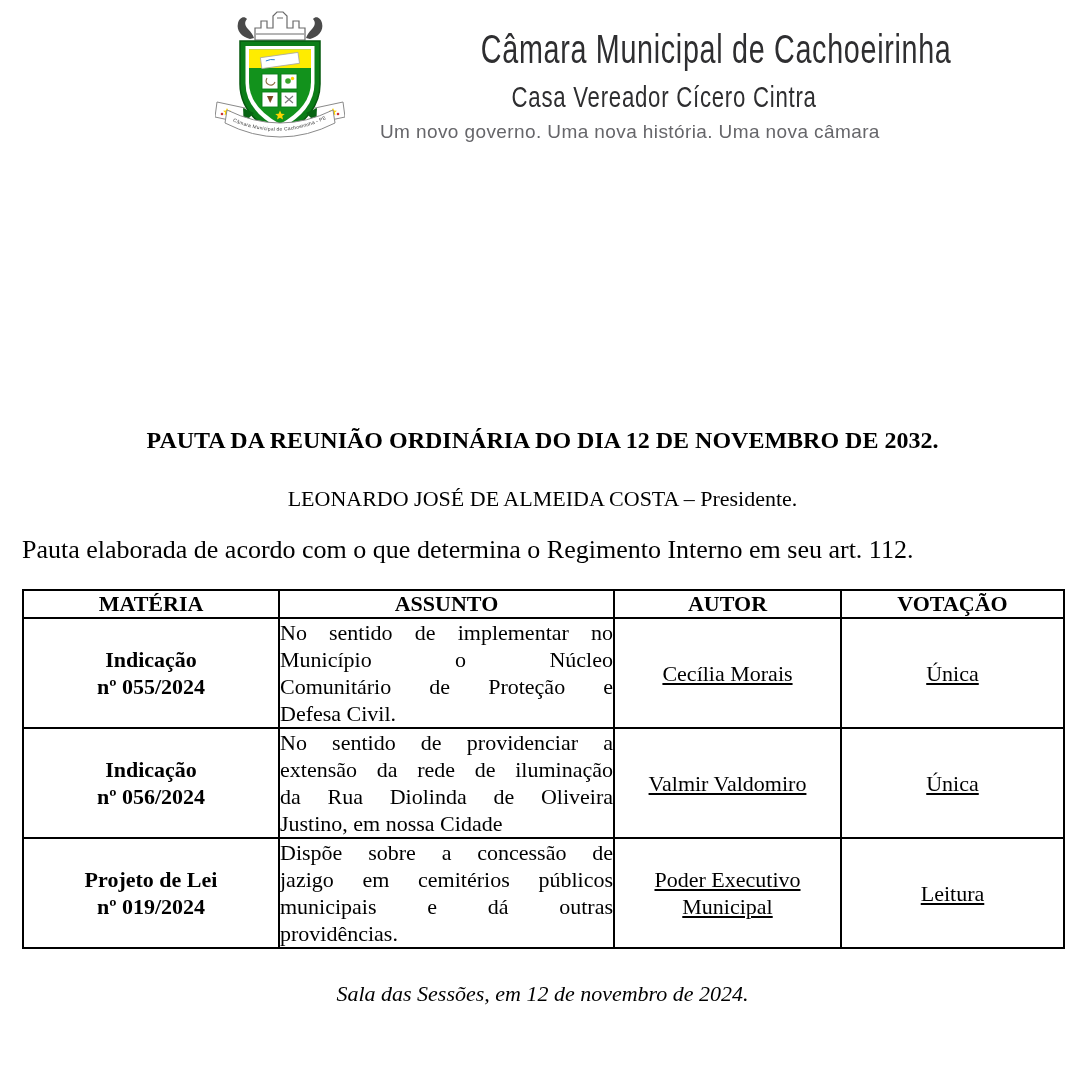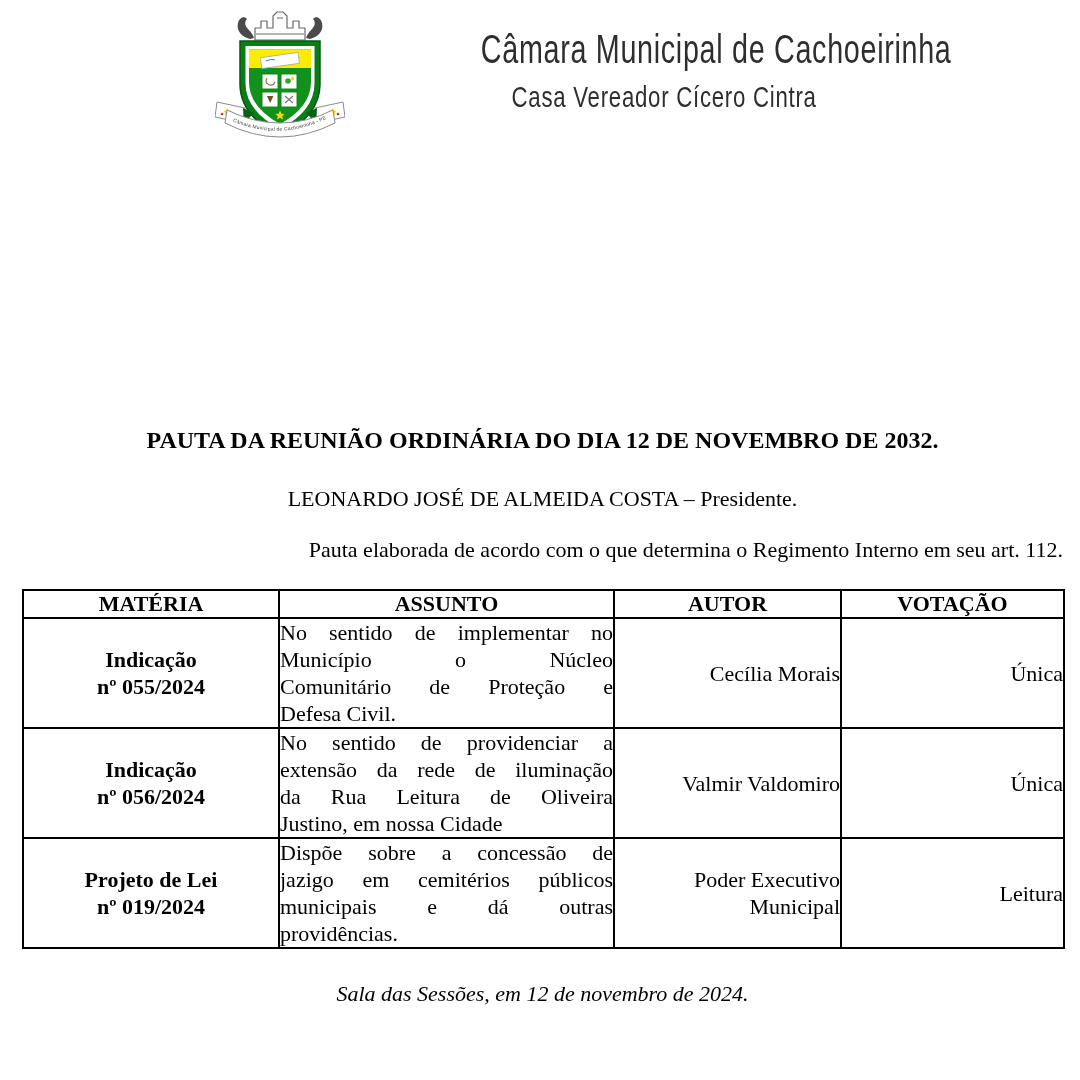--- a/index.html
+++ b/index.html
@@ -14,33 +14,33 @@
   .org-name{line-height:46px;white-space:nowrap;}
   .org-name .cond{display:inline-block;transform:scaleX(.70);font-size:41px;font-weight:500;letter-spacing:1px;}
   .org-sub{line-height:32px;white-space:nowrap;}
   .org-sub .cond{display:inline-block;transform:scaleX(.74);font-size:30px;font-weight:500;letter-spacing:1px;}
   .tagline{margin-top:3px;font-size:19px;letter-spacing:.4px;color:#66666a;white-space:nowrap;}
 
   
   .doc{padding:0 17px 0 22px;}
   .doc-title{margin:265px 0 0 0;text-align:center;font-size:24px;font-weight:bold;line-height:30px;}
   .president{margin:30px 0 0 0;text-align:center;font-size:22px;line-height:28px;}
-  .intro{margin:23px 0 0 0;text-align:right;font-size:22px;line-height:28px;}
+  .intro{margin:23px 0 0 0;text-align:left;font-size:26px;line-height:28px;}
   .closing{margin:31px 0 0 0;text-align:center;font-style:italic;font-size:22px;line-height:28px;}
 
   
   table.pauta{border-collapse:collapse;table-layout:fixed;width:1041px;margin-top:25px;font-size:22px;}
   table.pauta th,table.pauta td{border:2px solid #000;padding:0;}
   table.pauta th{font-weight:bold;height:26px;line-height:24px;text-align:center;}
   tr.item{height:108px;}
   td.materia{text-align:center;vertical-align:middle;font-weight:bold;line-height:27px;font-family:Liberation Serif, serif;}
   td.assunto{vertical-align:top;padding:3px 7px 0 8px;line-height:27px;}
   td.assunto .jline{text-align:justify;text-align-last:justify;}
   td.assunto .lline{text-align:left;}
-  td.autor,td.votacao{text-align:right;vertical-align:middle;line-height:27px;padding:0 6px;}
+  td.autor,td.votacao{text-align:center;vertical-align:middle;line-height:27px;padding:0 6px;text-decoration:underline;}
 </style>
 </head>
 <body>
 
 <div class="page">
 
   <div class="letterhead">
 
     <div class="logo">
       <svg width="130" height="150" viewBox="0 0 130 150" xmlns="http://www.w3.org/2000/svg" xmlns:xlink="http://www.w3.org/1999/xlink">
@@ -97,20 +97,21 @@
       </svg>
     </div>
 
     <div class="org-block">
       <div class="org-name">
         <span class="cond">Câmara Municipal de Cachoeirinha</span>
       </div>
       <div class="org-sub">
         <span class="cond">Casa Vereador Cícero Cintra</span>
       </div>
+      <div class="tagline">Um novo governo. Uma nova história. Uma nova câmara</div>
     </div>
   </div>
 
   <div class="doc">
 
     <p class="doc-title">PAUTA DA REUNIÃO ORDINÁRIA DO DIA 12 DE NOVEMBRO DE 2032.</p>
     <p class="president">LEONARDO JOSÉ DE ALMEIDA COSTA – Presidente.</p>
     <p class="intro">Pauta elaborada de acordo com o que determina o Regimento Interno em seu art. 112.</p>
 
     <table class="pauta">
@@ -144,21 +145,21 @@
           <td class="votacao">Única</td>
         </tr>
         <tr class="item">
           <td class="materia">
             <div>Indicação</div>
             <div>nº 056/2024</div>
           </td>
           <td class="assunto">
             <div class="jline">No sentido de providenciar a</div>
             <div class="jline">extensão da rede de iluminação</div>
-            <div class="jline">da Rua Leitura de Oliveira</div>
+            <div class="jline">da Rua Diolinda de Oliveira</div>
             <div class="lline">Justino, em nossa Cidade</div>
           </td>
           <td class="autor">Valmir Valdomiro</td>
           <td class="votacao">Única</td>
         </tr>
         <tr class="item">
           <td class="materia">
             <div>Projeto de Lei</div>
             <div>nº 019/2024</div>
           </td>

